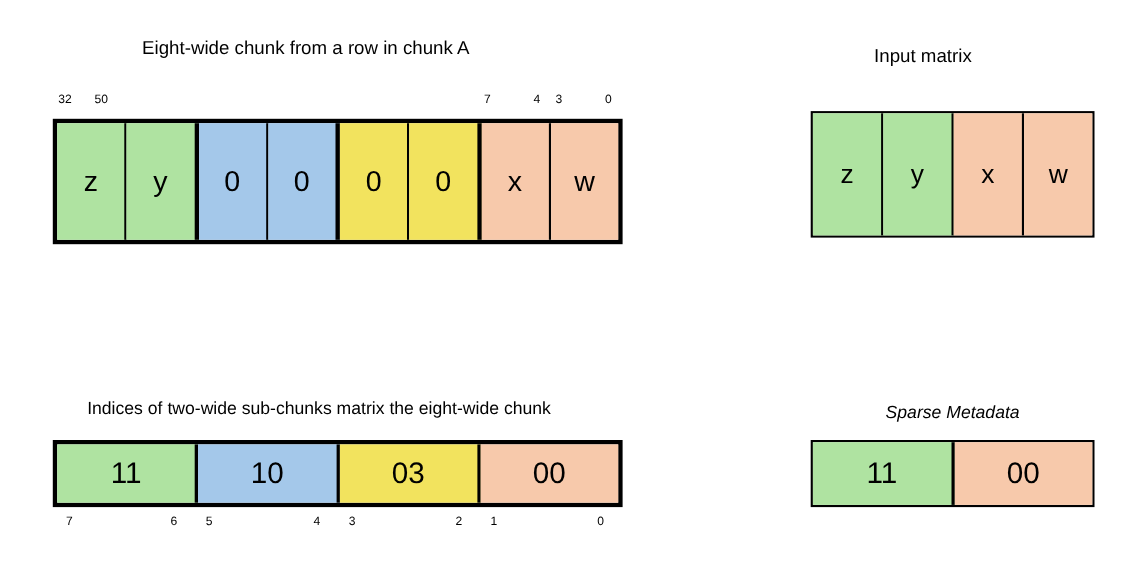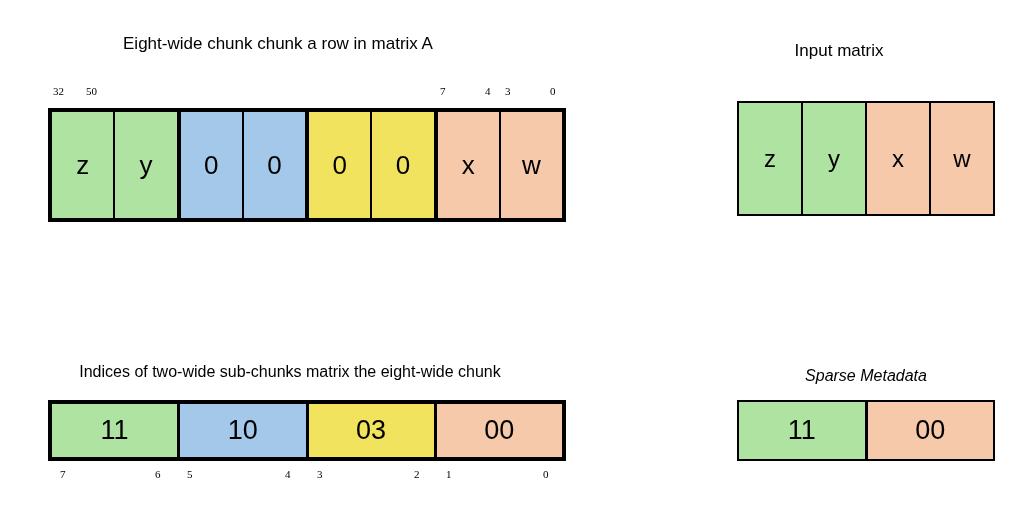--- a/index.html
+++ b/index.html
@@ -18,29 +18,29 @@
     flex:1;display:flex;align-items:center;justify-content:center;
     box-sizing:border-box;
   }
   .d2{border-right:2px solid #000;}
   .d3{border-right:3px solid #000;}
   .d4{border-right:4px solid #000;}
   .chunk-cell{font-size:26px;}
   .input-cell{font-size:24px;}
   .bits-cell{font-size:27px;}
   .meta-cell{font-size:27px;}
-  .bitlabels{height:16px;font-family:Liberation Serif, serif;}
+  .bitlabels{height:16px;}
   .bitlabels span{
     position:absolute;top:0;font-size:11px;line-height:14px;white-space:nowrap;
   }
 </style>
 </head>
 <body>
 
-<div class="abs title" style="left:48px;top:34px;width:460px;">Eight-wide chunk chunk a row in matrix A</div>
+<div class="abs title" style="left:48px;top:34px;width:460px;">Eight-wide chunk from a row in chunk A</div>
 
 <div class="abs bitlabels" style="left:48px;top:84px;width:518px;">
   <span style="left:5px">32</span>
   <span style="left:38px">50</span>
   <span style="left:392px">7</span>
   <span style="left:437px">4</span>
   <span style="left:457px">3</span>
   <span style="left:502px">0</span>
 </div>
 

